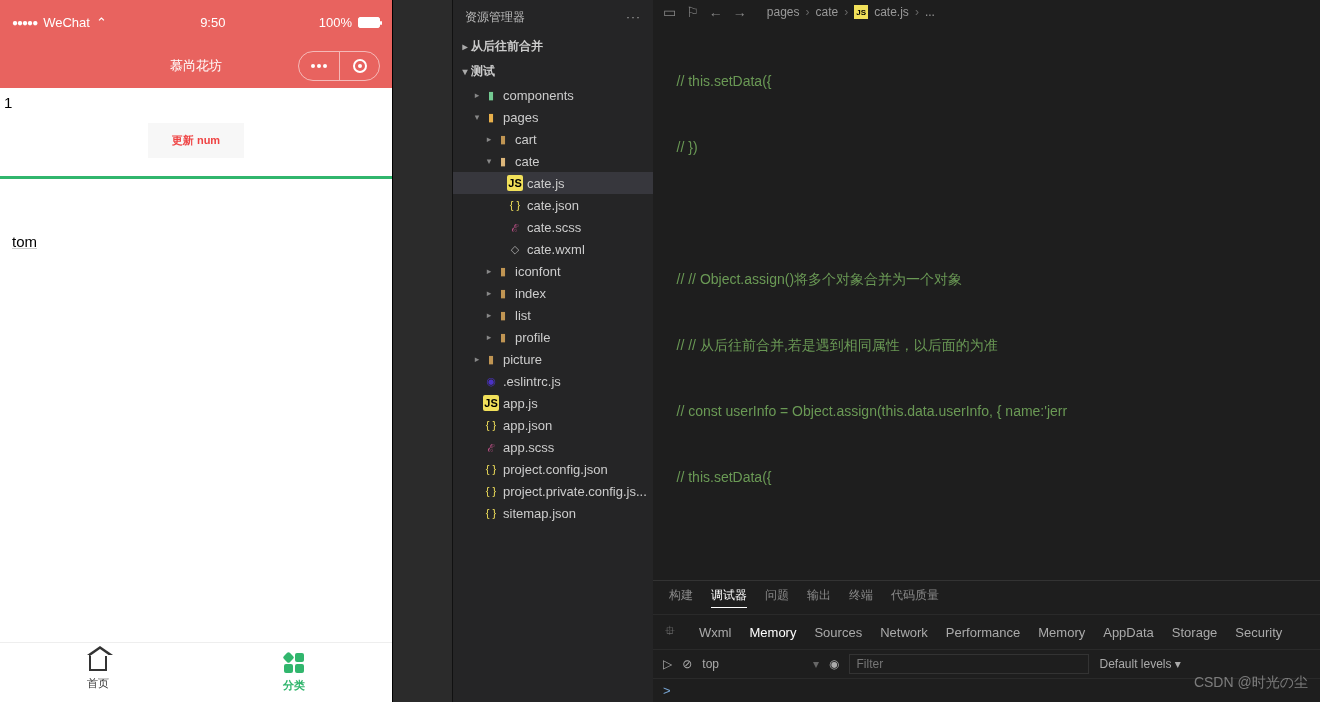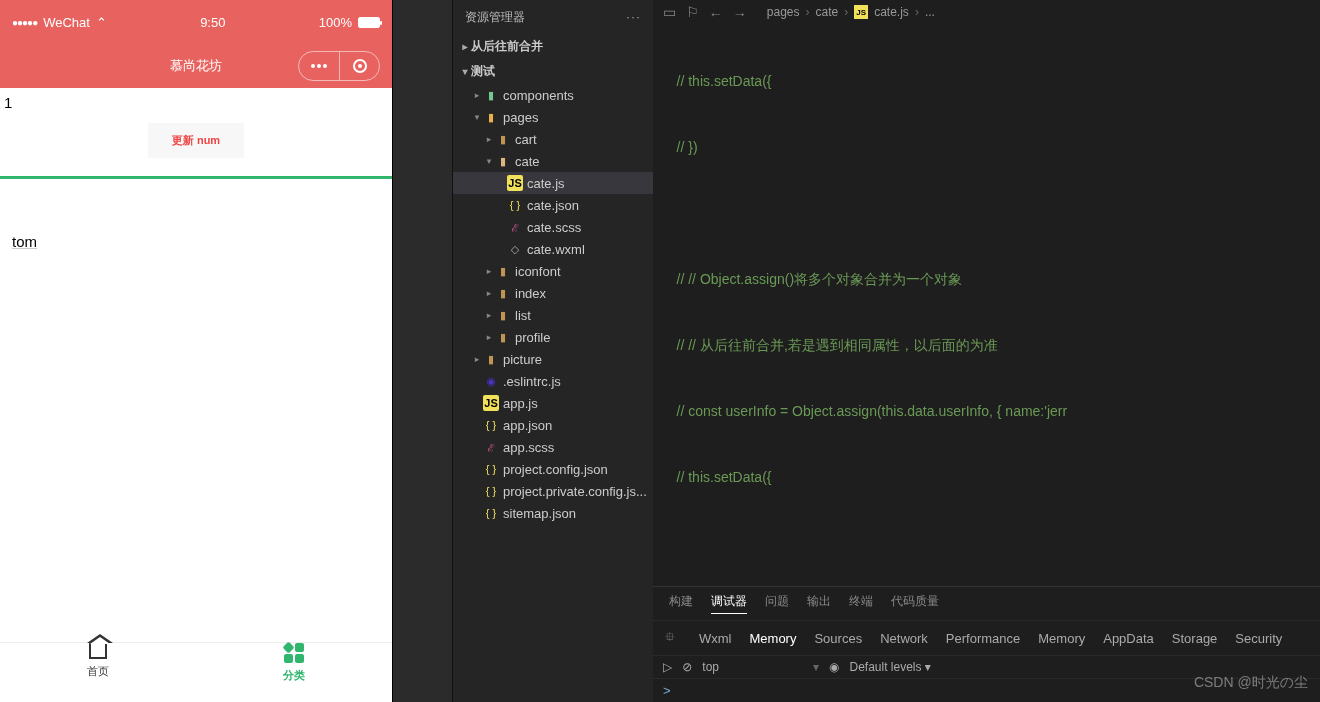--- a/index.html
+++ b/index.html
@@ -26,21 +26,21 @@
 
 .phone-body { flex:1; background:#fff; display:flex; flex-direction:column; font-size:15px; }
 .sec1 { padding: 6px 0 18px; border-bottom: 3px solid #31b66d; }
 .sec1 .num { padding: 0 4px; color:#000; }
 .p-btn { display:block; margin: 12px auto 0; background:#f7f7f7; border: none; padding: 10px 24px; font-size: 11px; font-weight:700; color:#ef4444;text-align:center;}
 .sec2 { padding: 14px 12px 0; text-decoration: underline; }
 .sec2 .val { color:#000; }
 .p-btn2 { display:block; margin: 18px auto 0; background:#f2f2f2; border:none; padding:10px 20px; font-size:15px; font-weight:700; color:#e8635f; }
 
 .phone-tabbar { height: 60px; border-top: 1px solid #eee; display:flex; }
-.tab { flex:1; display:flex; flex-direction:column; align-items:center; gap:5px; color:#333; font-size:11px; }
+.tab { flex:1; display:flex; flex-direction:column; align-items:center; justify-content:center; gap:5px; color:#333; font-size:11px; }
 .tab.active { color:#31b66d; font-weight:600; }
 .tab-icon { font-size:20px; }
 .grid-icon { display:grid; grid-template-columns: 1fr 1fr; gap:2px; width:20px; height:20px; }
 .grid-icon span { background: currentColor; border-radius:2px; }
 .grid-icon span:first-child { transform: rotate(45deg) scale(0.95);}
 .home-icon { width:18px; height:16px; border:2px solid currentColor; border-top:none; position:relative; }
 .home-icon::before { content:''; position:absolute; top:-9px; left:-4px; width:0;height:0; border-left:13px solid transparent; border-right:13px solid transparent; border-bottom:9px solid currentColor;}
 .home-icon::after { content:''; position:absolute; top:-6px; left:-1px; width:0;height:0; border-left:10px solid transparent; border-right:10px solid transparent; border-bottom:7px solid #fff;}
 .cart-icon { width:20px; height:16px; border:2px solid currentColor; border-radius:2px; position:relative; }
 .cart-icon::before, .cart-icon::after { content:''; position:absolute; bottom:-6px; width:4px; height:4px; border:2px solid currentColor; border-radius:50%; }
@@ -341,20 +341,21 @@
       <span class="t">AppData</span>
       <span class="t">Storage</span>
       <span class="t">Security</span>
     </div>
     <div class="console-row">
       <span>▷</span>
       <span>⊘</span>
       <span>top</span>
       <span style="width:90px;text-align:right;color:#666">▾</span>
       <span>◉</span>
+      <input placeholder="Filter" style="">
       <span class="lvl"><span>Default levels</span> ▾</span>
     </div>
     <div class="console-body">
       <span>&gt;</span>
     </div>
   </div>
 </div>
 
 <div class="watermark">CSDN @时光の尘</div>
 

